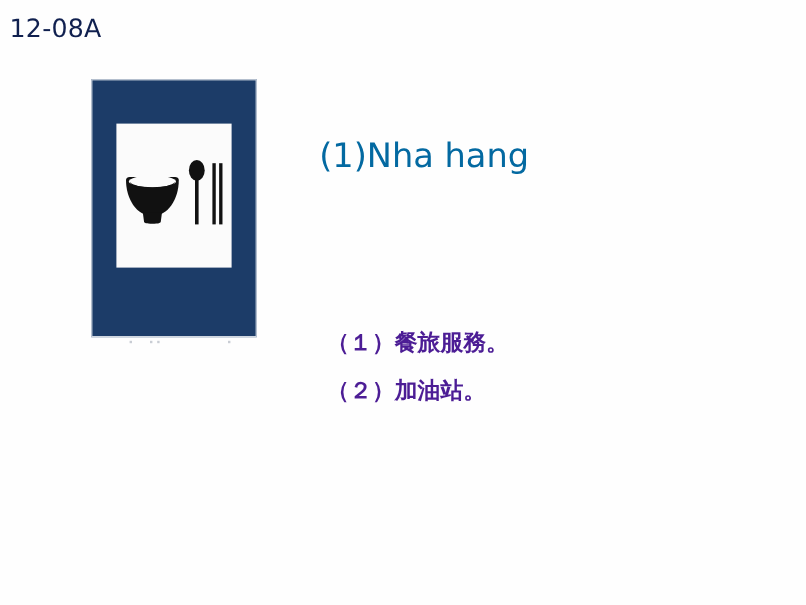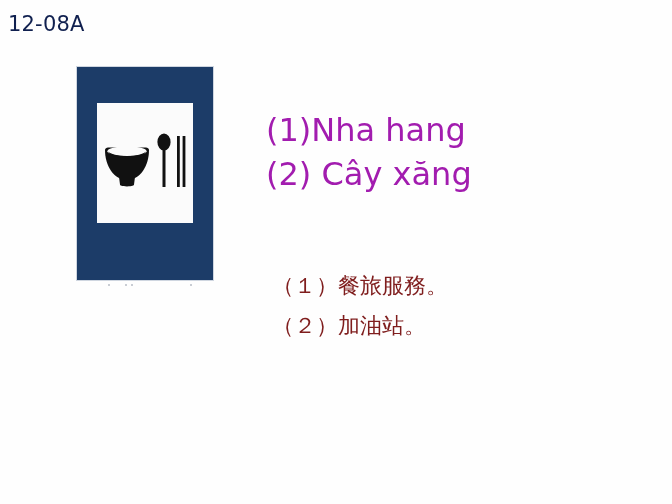--- a/index.html
+++ b/index.html
@@ -62,37 +62,38 @@
   }
 
   
   #text-column {
     position: absolute;
     left: 266px;
     top: 108px;
     width: 400px;
   }
   .vn-line {
-    font-size: 32px;
+    font-size: 28px;
     line-height: 44px;
-    color: #a21caf;
+    color: #0369a1;
     white-space: nowrap;
   }
   #cn-block {
     position: absolute;
     left: 272px;
     top: 266px;
     width: 400px;
   }
   .cn-line {
-    font-size: 22px;
+    font-size: 19px;
     line-height: 40px;
-    color: #7f1d1d;
+    color: #4c1d95;
     white-space: nowrap;
     letter-spacing: 0px;
+    font-weight: bold;
   }
 
   
   .artifact {
     position: absolute;
     width: 2px;
     height: 2px;
     background: #c9cdd4;
   }
 </style>
@@ -130,21 +131,20 @@
     </div>
   </div>
 
   <div class="artifact" style="left:108px; top:284px;"></div>
   <div class="artifact" style="left:125px; top:284px;"></div>
   <div class="artifact" style="left:131px; top:284px;"></div>
   <div class="artifact" style="left:190px; top:284px;"></div>
 
   <div id="text-column">
     <div class="vn-line">(1)Nha hang</div>
-    <div class="vn-line">(2) Cây xăng</div>
   </div>
 
   <div id="cn-block">
     <div class="cn-line">（１）餐旅服務。</div>
     <div class="cn-line">（２）加油站。</div>
   </div>
 
 </div>
 
 </body></html>

